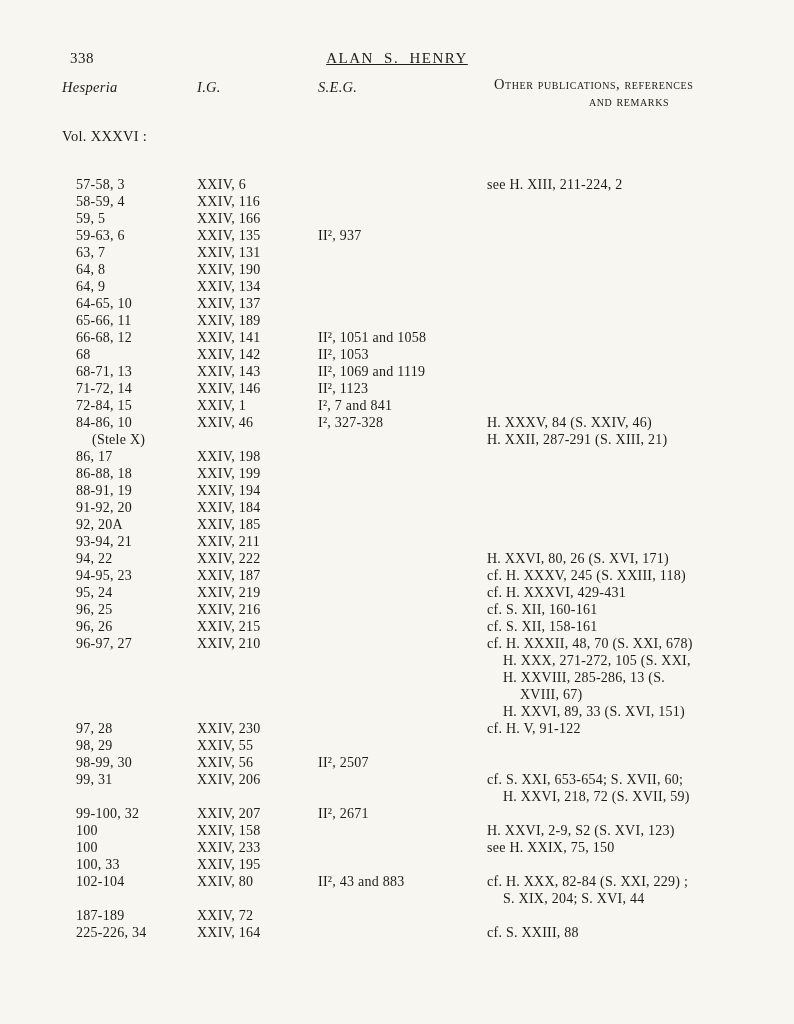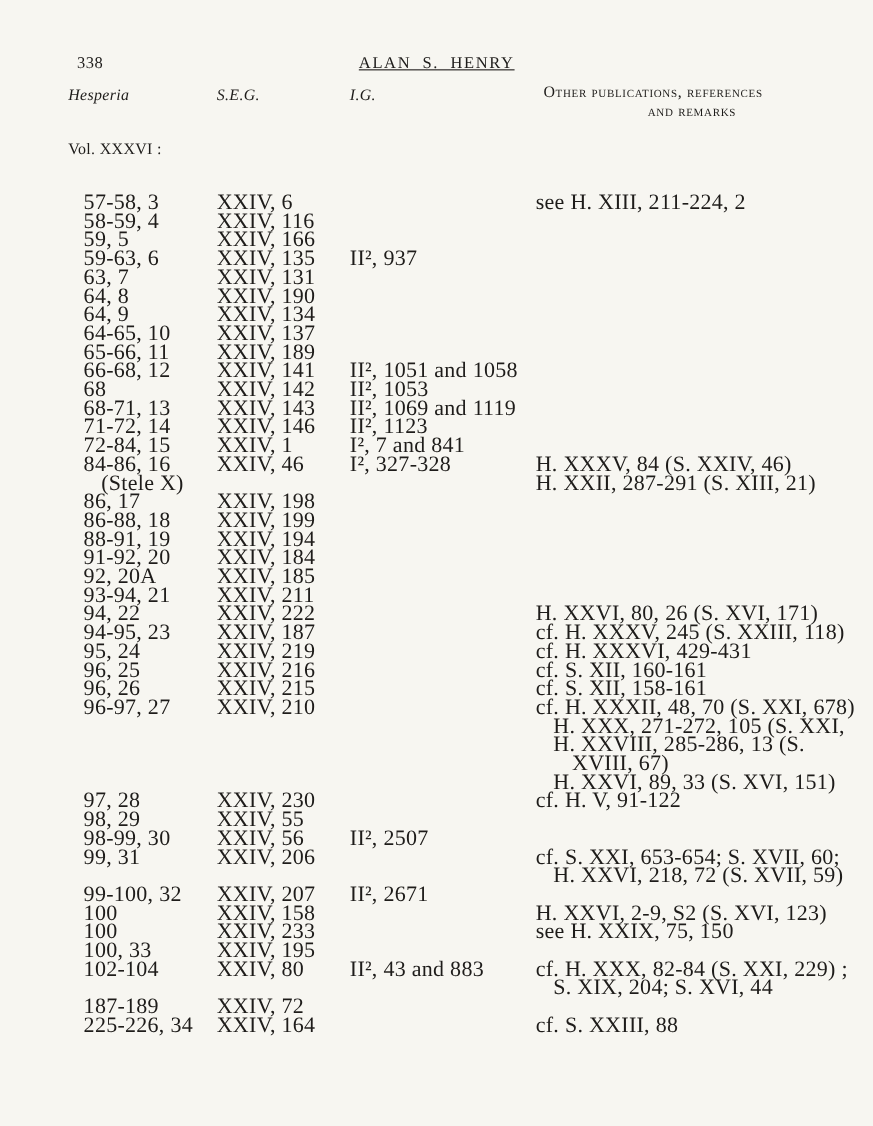--- a/index.html
+++ b/index.html
@@ -19,42 +19,42 @@
   .pagenum{position:absolute;left:70px;top:0;font-size:15px;letter-spacing:.5px;}
   .runtitle{display:block;text-align:center;font-size:15px;letter-spacing:1.5px;word-spacing:5px;text-decoration:underline;}
   
   .colheads{position:absolute;top:76px;left:62px;right:30px;display:grid;grid-template-columns:135px 121px 169px 1fr;}
   .colhead-it{font-style:italic;font-size:14.5px;letter-spacing:.3px;padding-top:3px;}
   .colhead-caps{font-variant:small-caps;font-size:14.5px;letter-spacing:.6px;line-height:17px;padding-left:7px;}
   .colhead-caps .l2{text-align:center;}
   
   .grouplabel{position:absolute;top:128px;left:62px;font-size:14.5px;letter-spacing:.3px;}
   
-  .rows{position:absolute;top:176px;left:62px;right:30px;font-size:20px;line-height:17px;letter-spacing:.25px;}
+  .rows{position:absolute;top:176px;left:62px;right:30px;font-size:14px;line-height:17px;letter-spacing:.25px;}
   .row{display:grid;grid-template-columns:135px 121px 169px 1fr;}
   .cell{white-space:nowrap;}
   .cell div{white-space:nowrap;}
   .c-h{padding-left:14px;}
   .ind1{margin-left:16px;}
   .ind2{margin-left:33px;}
 </style>
 </head>
 <body>
 
 <div class="page">
 
   <div class="pagehead">
     <span class="pagenum">338</span>
     <span class="runtitle">ALAN S. HENRY</span>
   </div>
 
   <div class="colheads">
     <div class="colhead-it">Hesperia</div>
+    <div class="colhead-it">I.G.</div>
     <div class="colhead-it">S.E.G.</div>
-    <div class="colhead-it">I.G.</div>
     <div class="colhead-caps">
       <div class="l1">Other publications, references</div>
       <div class="l2">and remarks</div>
     </div>
   </div>
 
   <div class="grouplabel">Vol. XXXVI :</div>
 
   <div class="rows" id="rows">
       <div class="row">
@@ -205,21 +205,21 @@
         <div class="cell c-seg">
           <div>XXIV, 1</div>
         </div>
         <div class="cell c-ig">
           <div>I², 7 and 841</div>
         </div>
         <div class="cell c-rem"></div>
       </div>
       <div class="row">
         <div class="cell c-h">
-          <div>84-86, 16</div>
+          <div>84-86, 10</div>
           <div class="ind1">(Stele X)</div>
         </div>
         <div class="cell c-seg">
           <div>XXIV, 46</div>
         </div>
         <div class="cell c-ig">
           <div>I², 327-328</div>
         </div>
         <div class="cell c-rem">
           <div>H. XXXV, 84 (S. XXIV, 46)</div>

